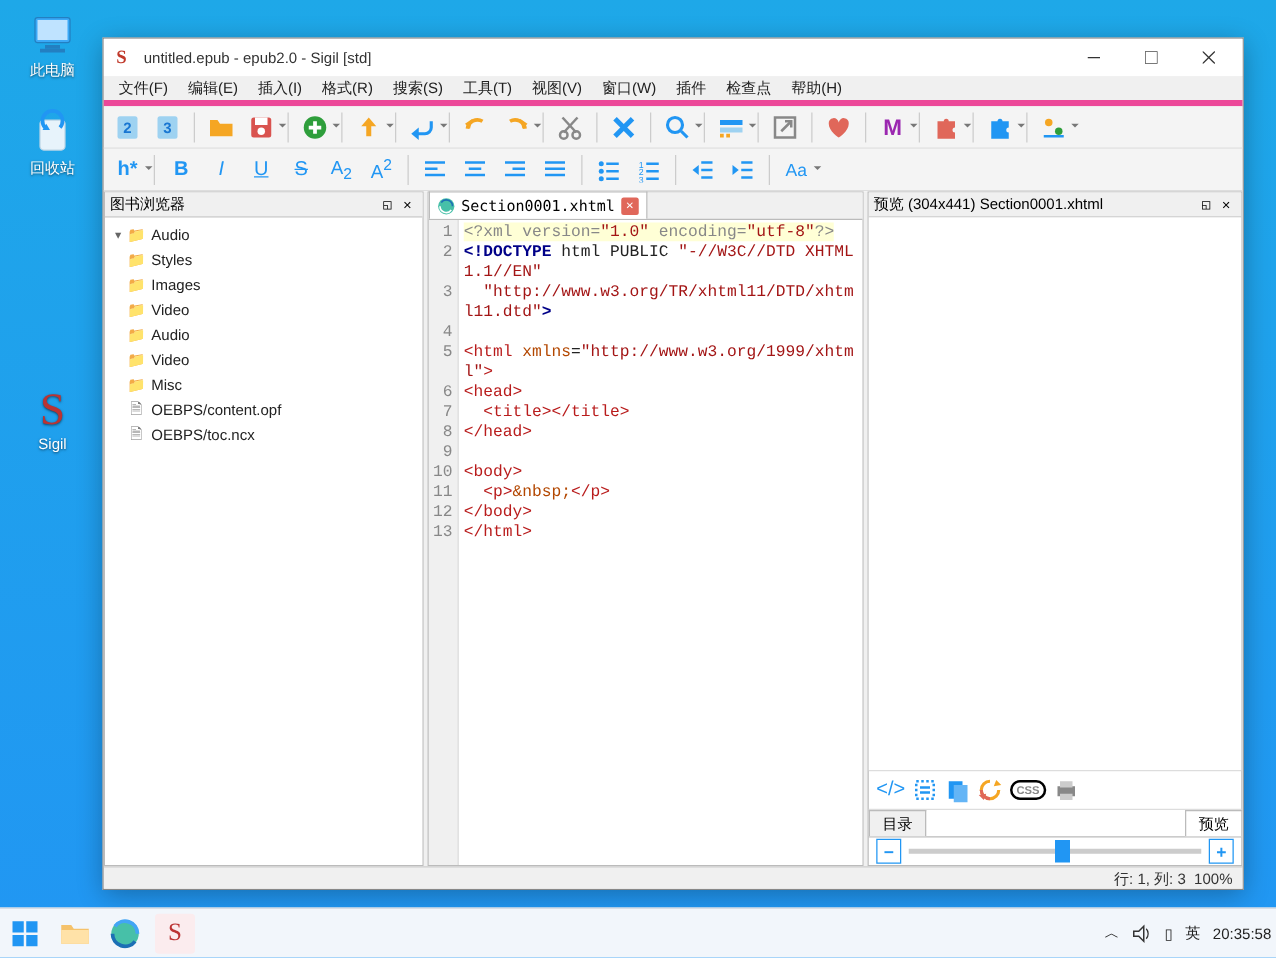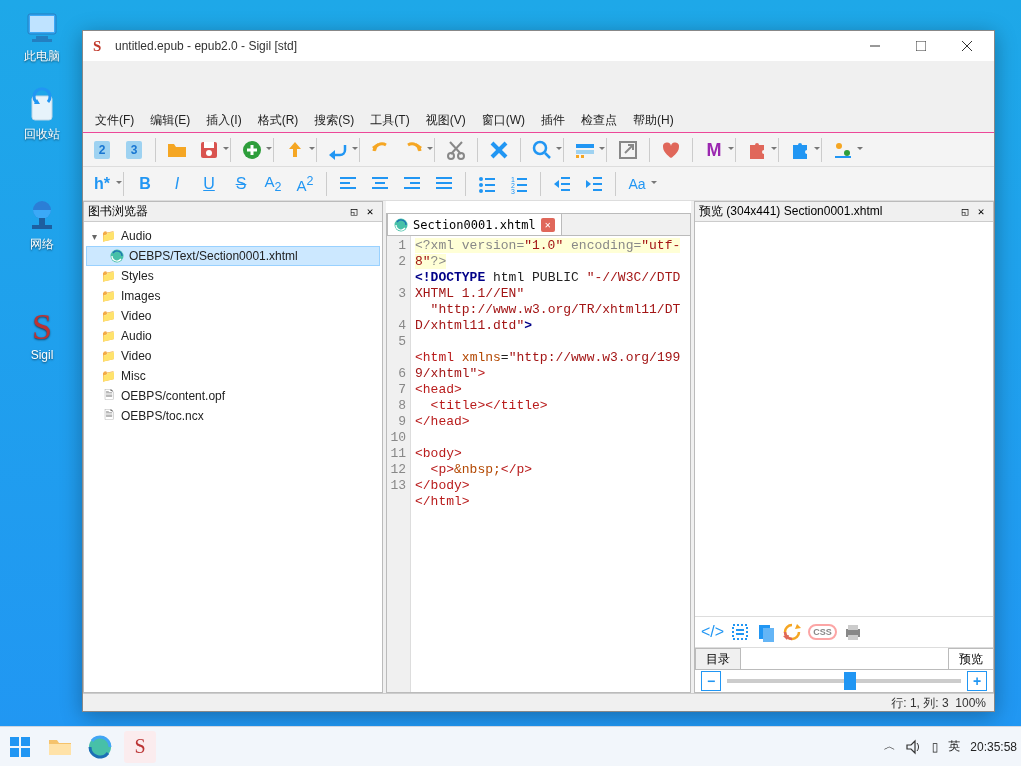--- a/index.html
+++ b/index.html
@@ -6,30 +6,30 @@
 body { font-family: "Segoe UI", "Microsoft YaHei", sans-serif; font-size: 12px; background: linear-gradient(180deg, #1ea8e8 0%, #2196f3 100%); width: 1021px; height: 766px; overflow: hidden; position: relative; }
 .desktop { position: absolute; inset: 0; }
 .desktop-icon { position: absolute; width: 68px; text-align: center; color: #fff; font-size: 12px; text-shadow: 0 1px 2px rgba(0,0,0,.6); }
 .desktop-icon .ico { display: block; margin: 0 auto; }
 .app-window { position: absolute; left: 82px; top: 30px; width: 913px; height: 682px; background: #f0f0f0; border: 1px solid #888; box-shadow: 0 4px 20px rgba(0,0,0,.3); display: flex; flex-direction: column; }
 .titlebar { height: 30px; display: flex; align-items: center; padding: 0 4px; background: #fff; }
 .titlebar .app-icon { width: 16px; height: 16px; margin: 0 6px; color:#c0392b; font-family: serif; font-weight:bold; font-size:15px; line-height:16px;}
 .titlebar .title { flex: 1; font-size: 12px; color: #333; }
 .win-btns { display: flex; }
 .win-btn { width: 46px; height: 30px; display: flex; align-items: center; justify-content: center; color: #333; }
-.menubar { height: 24px; display: flex; align-items: center; background: #f0f0f0; padding: 0 4px; border-bottom: 1px solid #ec4899; margin-top: 48px; }
+.menubar { height: 24px; display: flex; align-items: center; background: #f0f0f0; padding: 0 4px; border-bottom: 5px solid #ec4899; }
 .menubar span { padding: 3px 8px; font-size: 12px; color: #222; }
 .toolbar-row { height: 34px; display: flex; align-items: center; background: #f4f4f4; border-bottom: 1px solid #ddd; padding: 2px 4px; gap: 2px; }
 .tbtn { width: 30px; height: 28px; display: inline-flex; align-items: center; justify-content: center; border-radius: 2px; position:relative;}
 .tbtn.with-drop::after{content:""; position:absolute; right:-5px; top:11px; border:3px solid transparent; border-top-color:#777;}
 .sep { width: 1px; height: 24px; background: #ccc; margin: 0 4px; }
 .workspace { flex: 1; display: flex; background: #fff; overflow: hidden; }
 .panel { display: flex; flex-direction: column; border: 1px solid #bbb; }
-.panel-left { width: 300px; }
-.panel-mid { flex: 1; margin-top: 12px; }
+.panel-left { width: 256px; }
+.panel-mid { flex: 1; }
 .panel-right { width: 300px; }
 .splitter { width: 3px; background: #f0f0f0; cursor: col-resize; }
 .panel-header { height: 20px; background: #f0f0f0; border-bottom: 1px solid #ccc; display: flex; align-items: center; padding: 0 4px; font-size: 12px; }
 .panel-header .title { flex: 1; }
 .ph-btn { width: 16px; height: 16px; display: inline-flex; align-items: center; justify-content: center; font-size: 11px; font-family: monospace;}
 .tree { flex: 1; padding: 4px 2px; overflow: auto; color: #222; }
 .tree-item { display: flex; align-items: center; height: 20px; padding-left: 6px; gap: 4px; }
 .tree-item.l1 { padding-left: 22px; }
 .tree-item.selected { background: #cce8ff; border: 1px solid #99d1ff; }
 .fold-ico { width: 16px; height: 16px; display:inline-flex; align-items:center; justify-content:center;}
@@ -83,29 +83,20 @@
   <span>此电脑</span>
  </div>
  <div class="desktop-icon" style="left:8px;top:86px">
   <svg class="ico" width="40" height="40" viewBox="0 0 40 40">
         <rect x="10" y="10" width="20" height="24" rx="3" fill="#e7f3fb" stroke="#bcd5e6"></rect>
         <path d="M14 16 a8 8 0 1 1 12 0" fill="none" stroke="#2196f3" stroke-width="3"></path>
         <polygon points="12,18 18,18 15,13" fill="#2196f3"></polygon>
       </svg>
   <span>回收站</span>
  </div>
- <div class="desktop-icon" style="left:8px;top:196px">
-  <svg class="ico" width="40" height="40" viewBox="0 0 40 40">
-        <circle cx="20" cy="14" r="9" fill="#2b7ed6"></circle>
-        <path d="M11 14 a9 9 0 0 0 18 0" fill="#3ba9f7"></path>
-        <rect x="17" y="22" width="6" height="8" fill="#1d5fa0"></rect>
-        <rect x="10" y="29" width="20" height="4" fill="#1d5fa0"></rect>
-      </svg>
-  <span>网络</span>
- </div>
  <div class="desktop-icon" style="left:8px;top:306px">
   <span class="ico" style="font-family:serif;font-size:36px;color:#b33;">S</span>
   <span>Sigil</span>
  </div>
 </div>
 
 <div class="app-window">
  <div class="titlebar">
   <span class="app-icon">S</span>
   <span class="title">untitled.epub - epub2.0 - Sigil [std]</span>
@@ -377,30 +368,20 @@
    <div class="panel-header">
     <span class="title">图书浏览器</span>
     <span class="ph-btn">◱</span>
     <span class="ph-btn">✕</span>
    </div>
    <div class="tree">
     <div class="tree-item">
             <span class="chev">▾</span>
             <span class="fold-ico folder-yellow">📁</span>
             <span>Audio</span>
-          </div>
-    <div class="tree-item l1 selected">
-            <span class="fold-ico">
-              <svg width="14" height="14">
-                <circle cx="7" cy="7" r="6.5" fill="#47c0a8"></circle>
-                <path d="M2 7a5 5 0 009 3" fill="none" stroke="#fff" stroke-width="1.3"></path>
-                <path d="M12 7a5 5 0 00-9-3" fill="none" stroke="#1c6fb5" stroke-width="1.3"></path>
-              </svg>
-            </span>
-            <span>OEBPS/Text/Section0001.xhtml</span>
           </div>
     <div class="tree-item">
             <span class="chev" style="visibility:hidden">▸</span>
             <span class="fold-ico folder-yellow">📁</span>
             <span>Styles</span>
           </div>
     <div class="tree-item">
             <span class="chev" style="visibility:hidden">▸</span>
             <span class="fold-ico folder-yellow">📁</span>
             <span>Images</span>
@@ -514,21 +495,21 @@
             </svg>
           </span>
     <span>
             <svg width="20" height="20">
               <path d="M10 3a7 7 0 107 7" fill="none" stroke="#f5a623" stroke-width="2.5"></path>
               <polygon points="15,2 19,6 13,7" fill="#f5a623"></polygon>
               <path d="M10 17a7 7 0 01-7-7" fill="none" stroke="#e0675a" stroke-width="2.5"></path>
               <polygon points="5,18 1,14 7,13" fill="#e0675a"></polygon>
             </svg>
           </span>
-    <span style="border:2px solid #fca5a5;border-radius:9px;padding:1px 3px;font-size:9px;color:#888;font-weight:bold;">CSS</span>
+    <span style="border:2px solid #000000;border-radius:9px;padding:1px 3px;font-size:9px;color:#888;font-weight:bold;">CSS</span>
     <span>
             <svg width="20" height="20">
               <rect x="3" y="7" width="14" height="8" fill="#888"></rect>
               <rect x="5" y="3" width="10" height="5" fill="#ccc"></rect>
               <rect x="5" y="13" width="10" height="5" fill="#ccc"></rect>
             </svg>
           </span>
    </div>
    <div class="pv-tabs">
     <span class="pv-tab inactive">目录</span>

